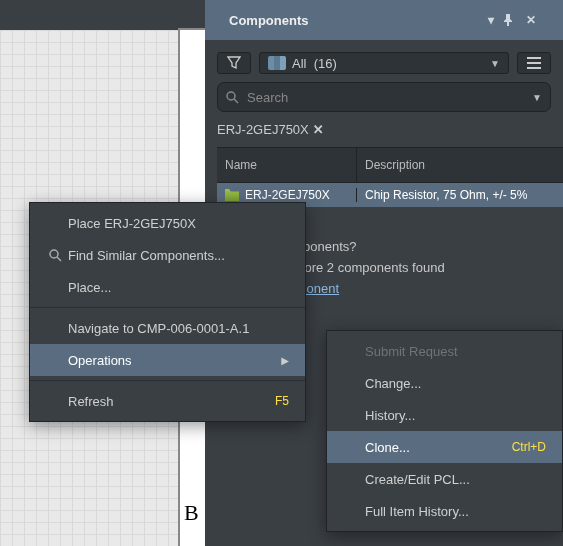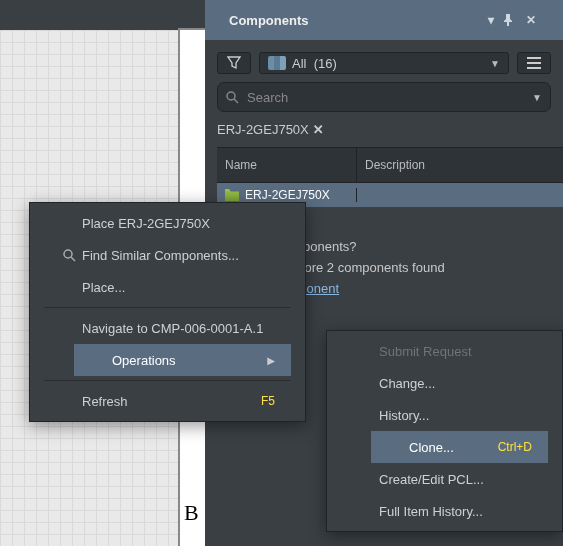--- a/index.html
+++ b/index.html
@@ -154,36 +154,36 @@
   }
   .info a { color: #88b6e0; text-decoration: underline; cursor: pointer; }
 
   
   .ctx {
     position: absolute;
     background: #3a3f44;
     border: 1px solid #202428;
     box-shadow: 0 4px 16px rgba(0,0,0,0.4);
     z-index: 20;
-    padding: 4px 14px;
+    padding: 4px 0;
   }
   .ctx-item {
     display: flex; align-items: center;
     height: 32px;
     padding: 0 16px 0 12px;
     font-size: 13px;
     color: #d0d0d0;
     cursor: default;
     position: relative;
   }
   .ctx-item .ic { width: 26px; display: flex; justify-content: center; color: #aaa; font-size: 13px; }
   .ctx-item .lbl { flex: 1; }
   .ctx-item .sc { color: #fde047; font-size: 12px; margin-left: 20px; }
   .ctx-item .arrow { font-size: 10px; color: #ccc; margin-left: 20px; }
-  .ctx-item.highlight { background: #5a6d80; color: #fff; margin-left: 30px; }
+  .ctx-item.highlight { background: #5a6d80; color: #fff; }
   .ctx-item.disabled { color: #707478; }
   .ctx-sep { height: 1px; background: #2a2e32; margin: 4px 0; }
 
   .ctx1 { left: 29px; top: 202px; width: 277px; }
   .ctx2 { left: 326px; top: 330px; width: 237px; }
 
   
   svg { display: block; }
 </style>
 </head>
@@ -245,20 +245,21 @@
   <div class="grid">
     <div class="grid-head">
       <div class="col-name">Name</div>
       <div class="col-desc">Description</div>
     </div>
     <div class="grid-row sel">
       <div class="col-name">
         <span class="row-icon"></span>
         <span>ERJ-2GEJ750X</span>
       </div>
+      <div class="col-desc">Chip Resistor, 75 Ohm, +/- 5%</div>
     </div>
   </div>
 
   <div class="info">
     <span>leed more components?</span><br>
     <a>Part Search</a><span> (more 2 components found</span><br>
     <span> or </span><a>Create component</a>
   </div>
 </div>
 

